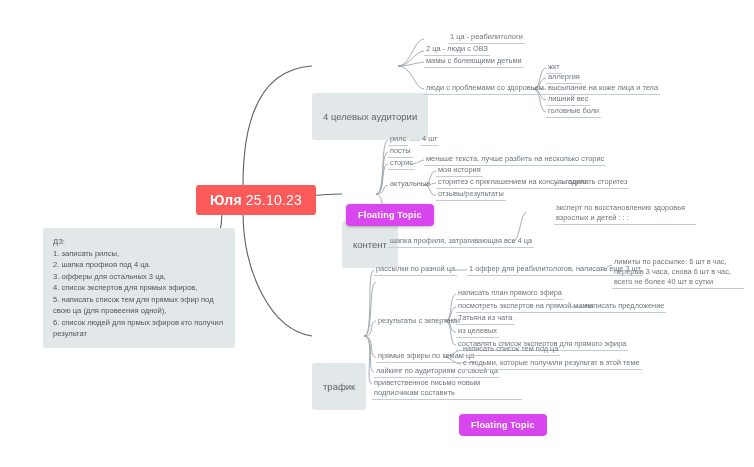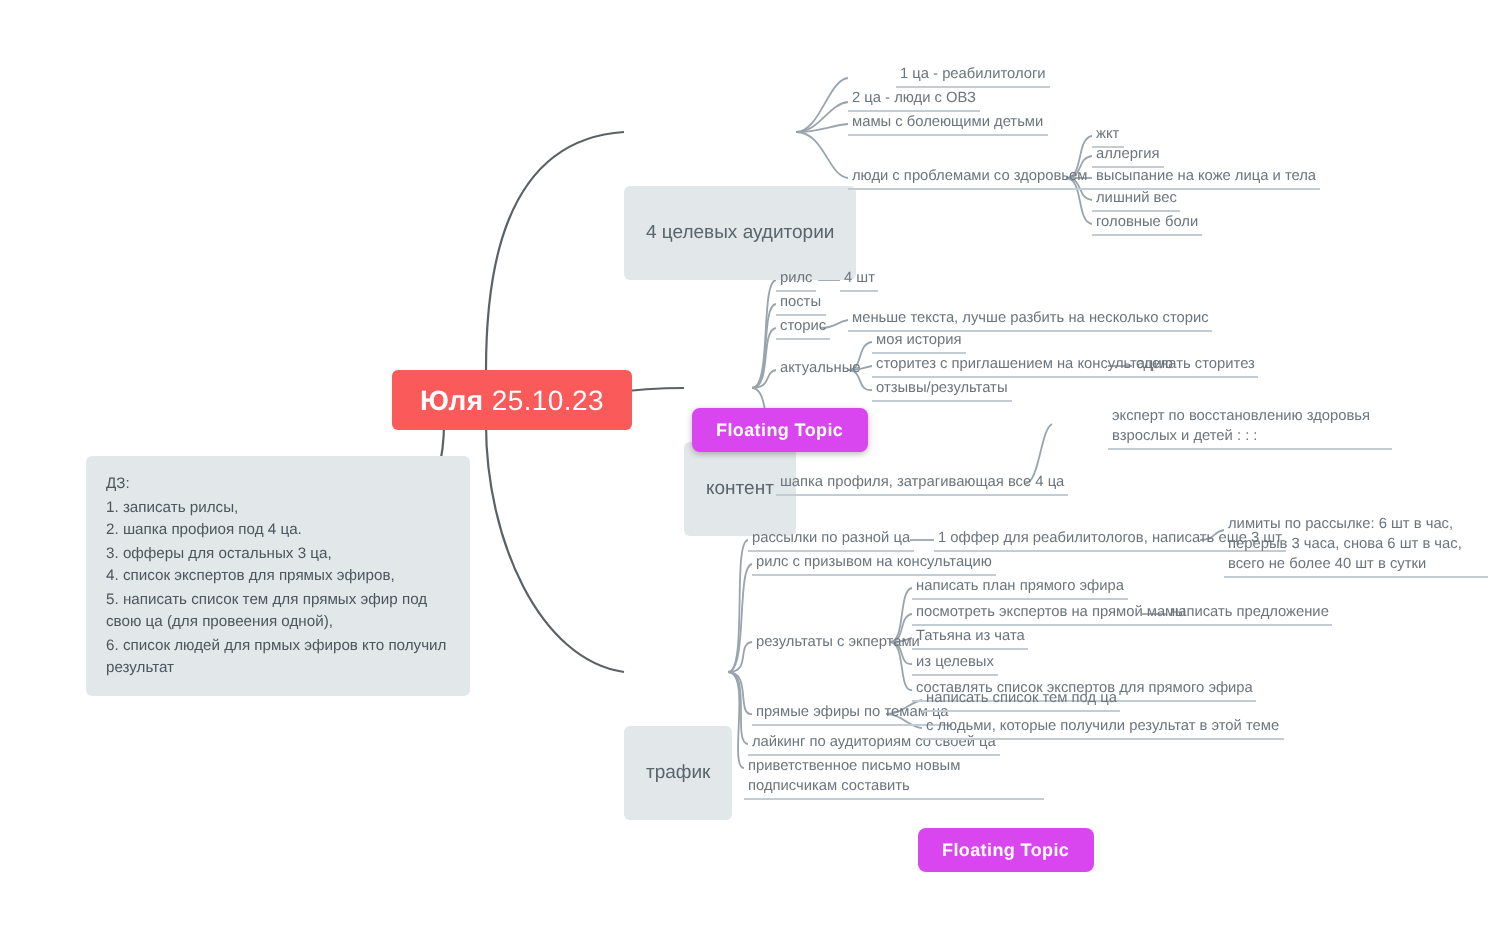--- a/index.html
+++ b/index.html
@@ -210,21 +210,20 @@
 :
 :
 :</div>
 
   <div class="node pill" style="left:312px; top:326px;">трафик</div>
 
   <div class="node leaf" style="left:374px; top:264px;">рассылки по разной ца</div>
   <div class="node leaf" style="left:467px; top:264px;">1 оффер для реабилитологов, написать еще 3 шт</div>
   <div class="node leaf wrap" style="left:612px; top:257px; width:132px;">лимиты по рассылке: 6 шт в час, перерыв 3 часа, снова 6 шт в час, всего не более 40 шт в сутки</div>
 
-  <div class="node leaf" style="left:376px; top:276px;">рилс с призывом на консультацию</div>
 
   <div class="node leaf nounderline" style="left:376px; top:316px;">результаты с экпертами</div>
   <div class="node leaf" style="left:456px; top:288px;">написать план прямого эфира</div>
   <div class="node leaf" style="left:456px; top:301px;">посмотреть экспертов на прямой мамы</div>
   <div class="node leaf" style="left:583px; top:301px;">написать предложение</div>
   <div class="node leaf" style="left:456px; top:313px;">Татьяна из чата</div>
   <div class="node leaf" style="left:456px; top:326px;">из целевых</div>
   <div class="node leaf" style="left:456px; top:339px;">составлять список экспертов для прямого эфира</div>
 
   <div class="node leaf" style="left:376px; top:351px;">прямые эфиры по темам ца</div>

